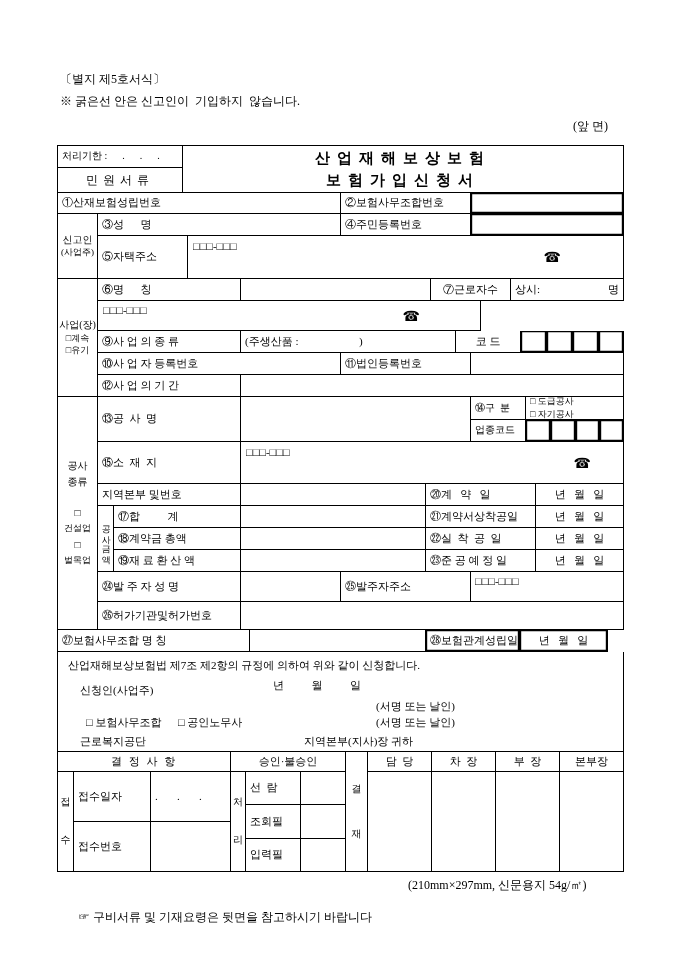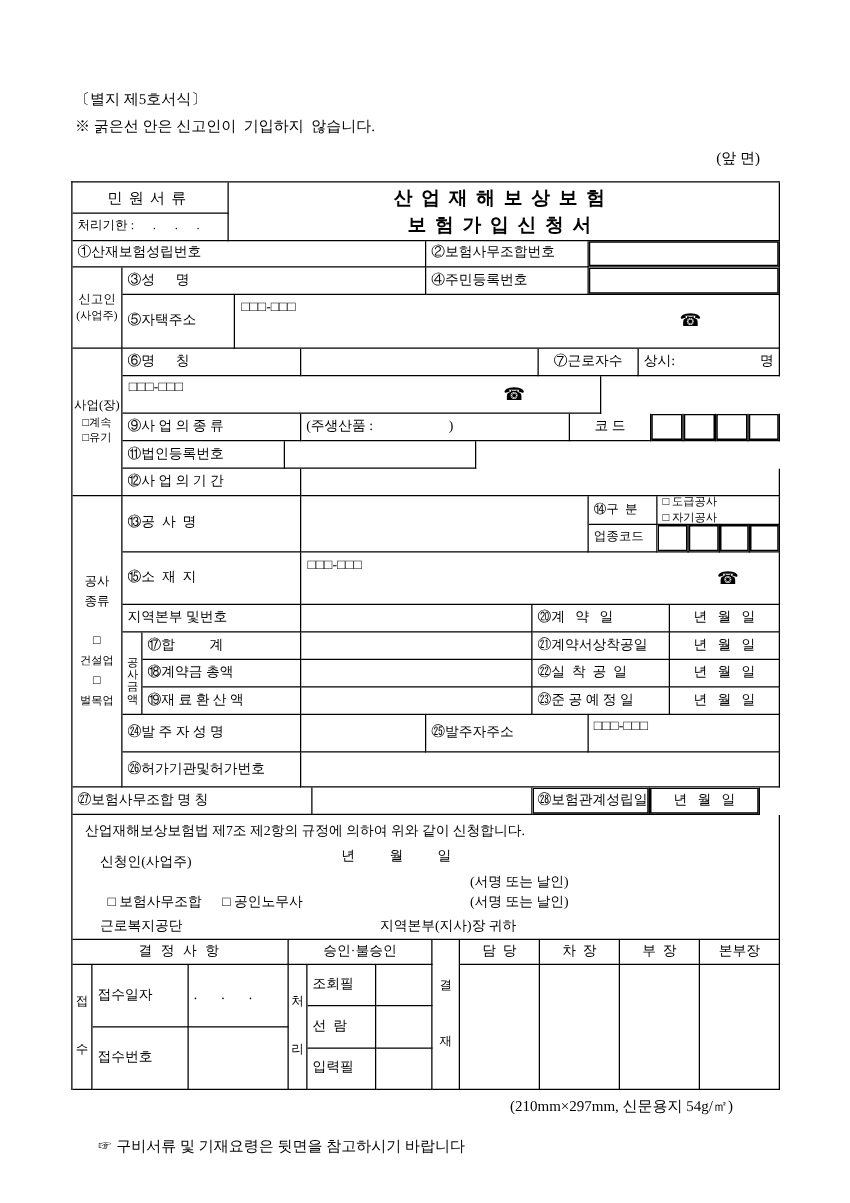--- a/index.html
+++ b/index.html
@@ -31,22 +31,22 @@
 <div class="page">
 
   <div class="abs" style="left:60px;top:72px">〔별지 제5호서식〕</div>
   <div class="abs" style="left:60px;top:94px">※ 굵은선 안은 신고인이  기입하지  않습니다.</div>
   <div class="abs" style="left:573px;top:119px">(앞 면)</div>
 
   <div class="tbl">
 
     <div class="row">
       <div class="col" style="width:125px">
+        <div class="c" style="width:125px;height:22px;font-size:10px">처리기한 :      .      .      .</div>
         <div class="c ctr" style="width:125px;height:25px;letter-spacing:5px;font-size:12px">민원서류</div>
-        <div class="c" style="width:125px;height:22px;font-size:10px">처리기한 :      .      .      .</div>
       </div>
       <div class="title-cell" style="width:441px;height:47px">
         <div>산업재해보상보험</div>
         <div>보험가입신청서</div>
       </div>
     </div>
 
     <div class="row">
       <div class="c" style="width:283px;height:21px">①산재보험성립번호</div>
       <div class="c" style="width:130px;height:21px">②보험사무조합번호</div>
@@ -99,20 +99,21 @@
         <div class="row">
           <div class="c" style="width:143px;height:22px">⑨사 업 의 종 류</div>
           <div class="c" style="width:215px;height:22px">(주생산품 :                      )</div>
           <div class="c ctr" style="width:65px;height:22px">코 드</div>
           <div class="c thick" style="width:26px;height:22px"></div>
           <div class="c thick" style="width:26px;height:22px"></div>
           <div class="c thick" style="width:26px;height:22px"></div>
           <div class="c thick" style="width:25px;height:22px"></div>
         </div>
         <div class="row">
+          <div class="c" style="width:243px;height:22px">⑩사 업 자 등록번호</div>
           <div class="c" style="width:130px;height:22px">⑪법인등록번호</div>
           <div class="c" style="width:153px;height:22px"></div>
         </div>
         <div class="row">
           <div class="c" style="width:143px;height:22px">⑫사 업 의 기 간</div>
           <div class="c" style="width:383px;height:22px"></div>
         </div>
       </div>
     </div>
 
@@ -242,25 +243,25 @@
       </div>
       <div class="col" style="width:115px">
         <div class="c ctr" style="width:115px;height:20px">승인·불승인</div>
         <div class="row" style="height:100px">
           <div class="c stack spread" style="width:15px;height:100px;font-size:10px">
             <span>처</span>
             <span>리</span>
           </div>
           <div class="col" style="width:100px">
             <div class="row" style="flex:1">
+              <div class="c" style="width:55px">선  람</div>
+              <div class="c" style="width:45px"></div>
+            </div>
+            <div class="row" style="flex:1">
               <div class="c" style="width:55px">조회필</div>
-              <div class="c" style="width:45px"></div>
-            </div>
-            <div class="row" style="flex:1">
-              <div class="c" style="width:55px">선  람</div>
               <div class="c" style="width:45px"></div>
             </div>
             <div class="row" style="flex:1">
               <div class="c" style="width:55px">입력필</div>
               <div class="c" style="width:45px"></div>
             </div>
           </div>
         </div>
       </div>
       <div class="c stack spread" style="width:22px;height:120px;font-size:10px">

